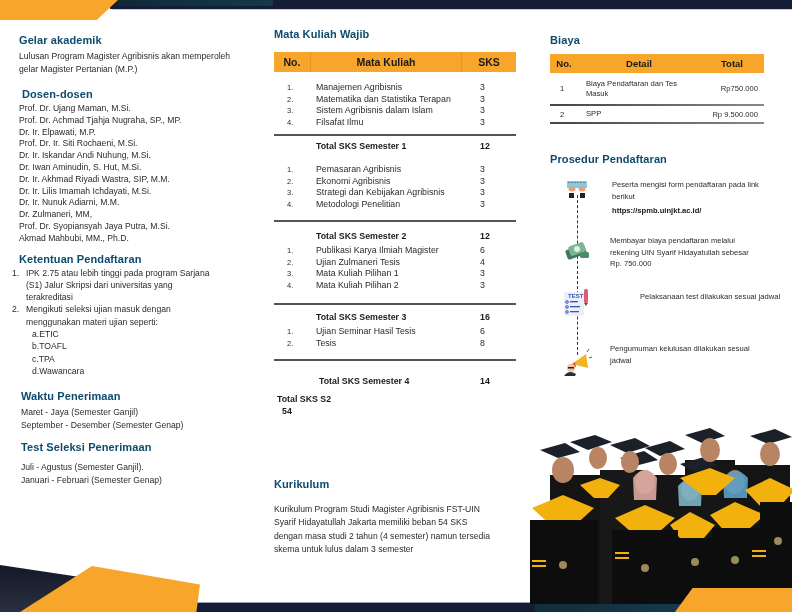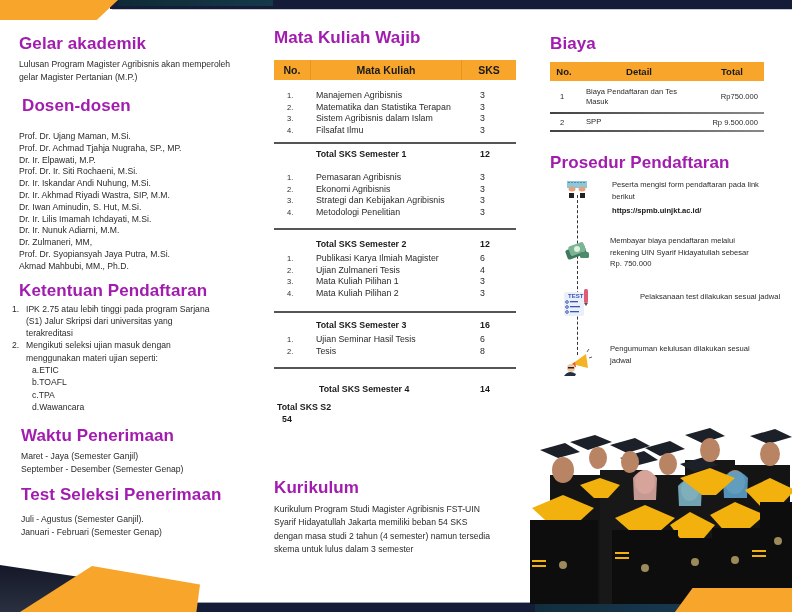--- a/index.html
+++ b/index.html
@@ -14,24 +14,24 @@
 
   .bot-dark { left: 195px; top: 603px; width: 597px; height: 9px; background: #141c38; }
   .bot-teal { left: 535px; top: 603px; width: 150px; height: 9px; background: linear-gradient(90deg,#122d3e,#17384c); }
   .bot-dark-left { left: 0; top: 565px; width: 110px; height: 47px; background: linear-gradient(180deg,#141828,#2a3040); clip-path: polygon(0 0, 100% 35%, 50% 100%, 0 100%); }
   .bot-orange-left { left: 20px; top: 566px; width: 180px; height: 46px; background: #f7a52b; clip-path: polygon(40% 0, 100% 40%, 98% 100%, 0 100%); }
   .bot-orange-right { left: 675px; top: 588px; width: 117px; height: 24px; background: #f7a52b; clip-path: polygon(15% 0, 100% 0, 100% 100%, 0 100%); }
   .bot-line { left: 195px; top: 602px; width: 340px; height: 1px; background: #9aa0b4; }
 
   
   .col1 { position: absolute; left: 19px; top: 34px; width: 240px; }
-  h2.sec { font-size: 17px; font-weight: bold; color: #a21caf; letter-spacing: 0.1px; }
+  h2.sec { font-size: 11px; font-weight: bold; color: #0c4a6e; letter-spacing: 0.1px; }
   .p { font-size: 8.6px; line-height: 12.5px; color: #2a2a2a; }
   .col1 .gelar-title { margin-bottom: 4px; }
-  .col1 .dosen-title { margin-top: 13px; margin-bottom: 15px; padding-left: 3px; }
+  .col1 .dosen-title { margin-top: 13px; margin-bottom: 3px; padding-left: 3px; }
   .col1 .dosen-list div { font-size: 8.6px; line-height: 11.8px; color: #2a2a2a; }
   .col1 .ket-title { margin-top: 8px; margin-bottom: 2px; }
   .ket-list .item { display: flex; font-size: 8.6px; line-height: 12.3px; color: #2a2a2a; }
   .ket-list .num { width: 7px; flex: none; }
   .ket-list .sub { padding-left: 13px; font-size: 8.6px; line-height: 12.3px; color: #2a2a2a; }
   .col1 .waktu-title { margin-top: 13px; margin-bottom: 4px; padding-left: 2px; }
   .col1 .waktu-body { padding-left: 2px; }
   .col1 .test-title { margin-top: 10px; margin-bottom: 5px; padding-left: 2px; }
   .col1 .test-body { padding-left: 2px; margin-top: 8px; }
 
@@ -94,22 +94,22 @@
   <h2 class="sec gelar-title">Gelar akademik</h2>
   <p class="p" style="width:225px;">Lulusan Program Magister Agribisnis akan memperoleh gelar Magister Pertanian (M.P.)</p>
 
   <h2 class="sec dosen-title">Dosen-dosen</h2>
   <div class="dosen-list">
     <div>Prof. Dr. Ujang Maman, M.Si.</div>
     <div>Prof. Dr. Achmad Tjahja Nugraha, SP., MP.</div>
     <div>Dr. Ir. Elpawati, M.P.</div>
     <div>Prof. Dr. Ir. Siti Rochaeni, M.Si.</div>
     <div>Dr. Ir. Iskandar Andi Nuhung, M.Si.</div>
+    <div>Dr. Iwan Aminudin, S. Hut, M.Si.</div>
     <div>Dr. Ir. Akhmad Riyadi Wastra, SIP, M.M.</div>
-    <div>Dr. Iwan Aminudin, S. Hut, M.Si.</div>
     <div>Dr. Ir. Lilis Imamah Ichdayati, M.Si.</div>
     <div>Dr. Ir. Nunuk Adiarni, M.M.</div>
     <div>Dr. Zulmaneri, MM,</div>
     <div>Prof. Dr. Syopiansyah Jaya Putra, M.Si.</div>
     <div>Akmad Mahbubi, MM., Ph.D.</div>
   </div>
 
   <h2 class="sec ket-title">Ketentuan Pendaftaran</h2>
   <div class="ket-list">
     <div class="item">

